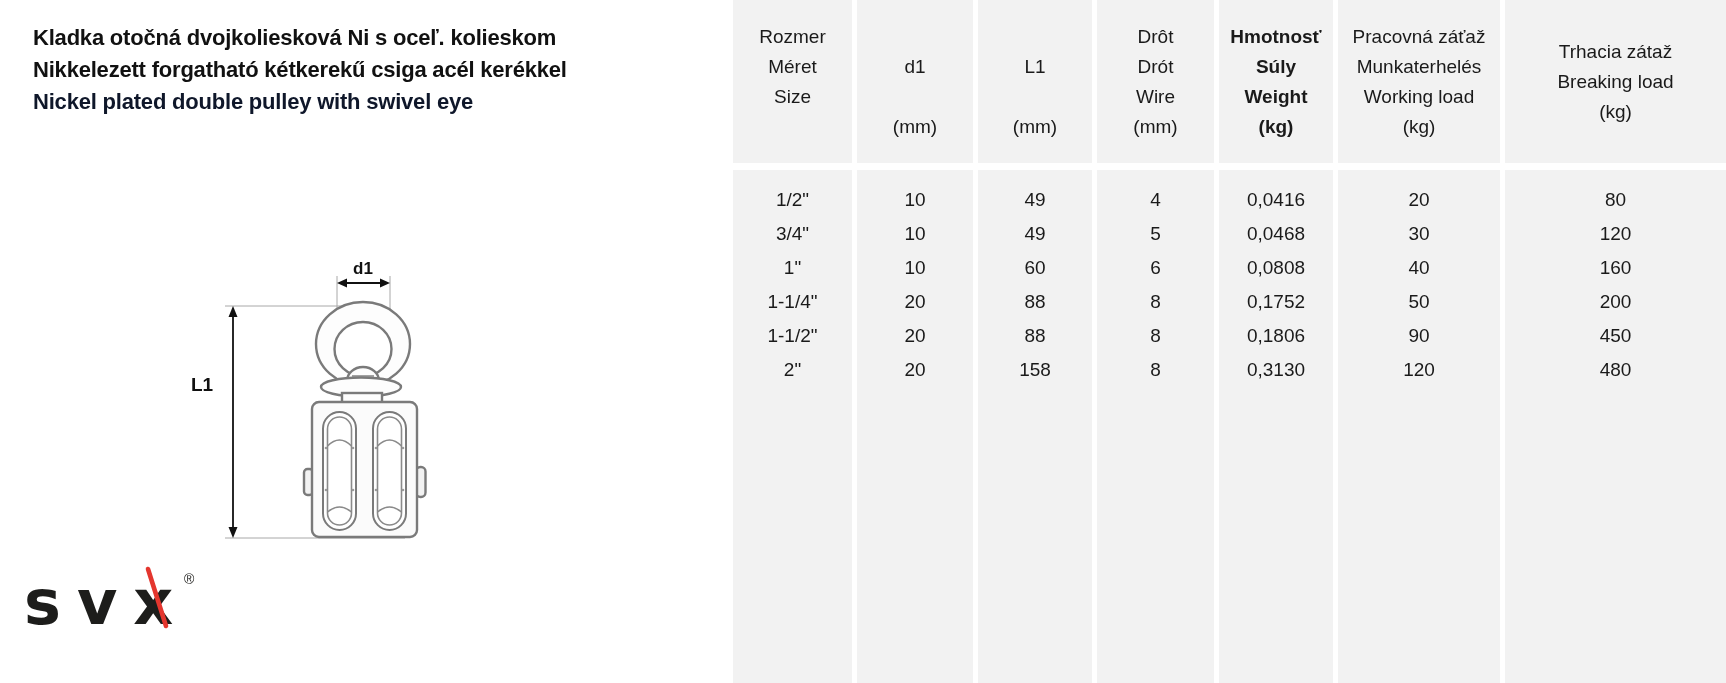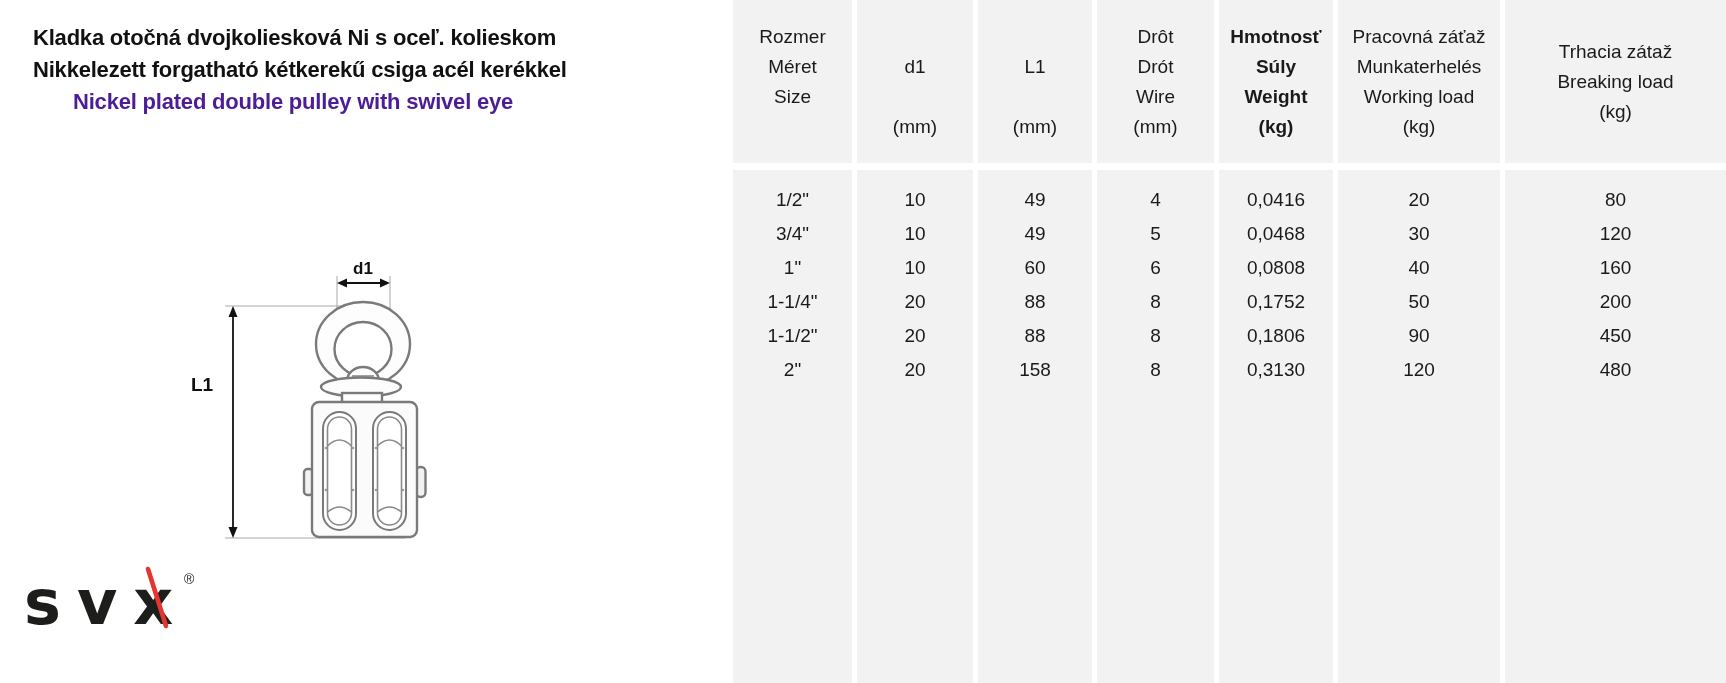--- a/index.html
+++ b/index.html
@@ -9,21 +9,21 @@
     background: #ffffff; overflow: hidden;
     font-family: "Liberation Sans", sans-serif; color: #1a1a1a;
   }
 
   
   .titles { position: absolute; left: 33px; top: 22px; }
   .title-line {
     font-size: 22px; font-weight: 700; line-height: 32px;
     white-space: nowrap; letter-spacing: -0.2px; color: #111111;
   }
-  .title-line.en { color: #4c1d95; margin-left: 40px; }
+  .title-line.en { color: #0f172a; }
 
   .drawing-svg { position: absolute; left: 180px; top: 250px; }
 
   .logo-svg { position: absolute; left: 24px; top: 566px; }
 
   
   .spec-table {
     position: absolute; left: 733px; top: 0; right: 0; bottom: 0;
     display: grid;
     grid-template-columns: 119px 116px 114px 117px 114px 162px 1fr;

